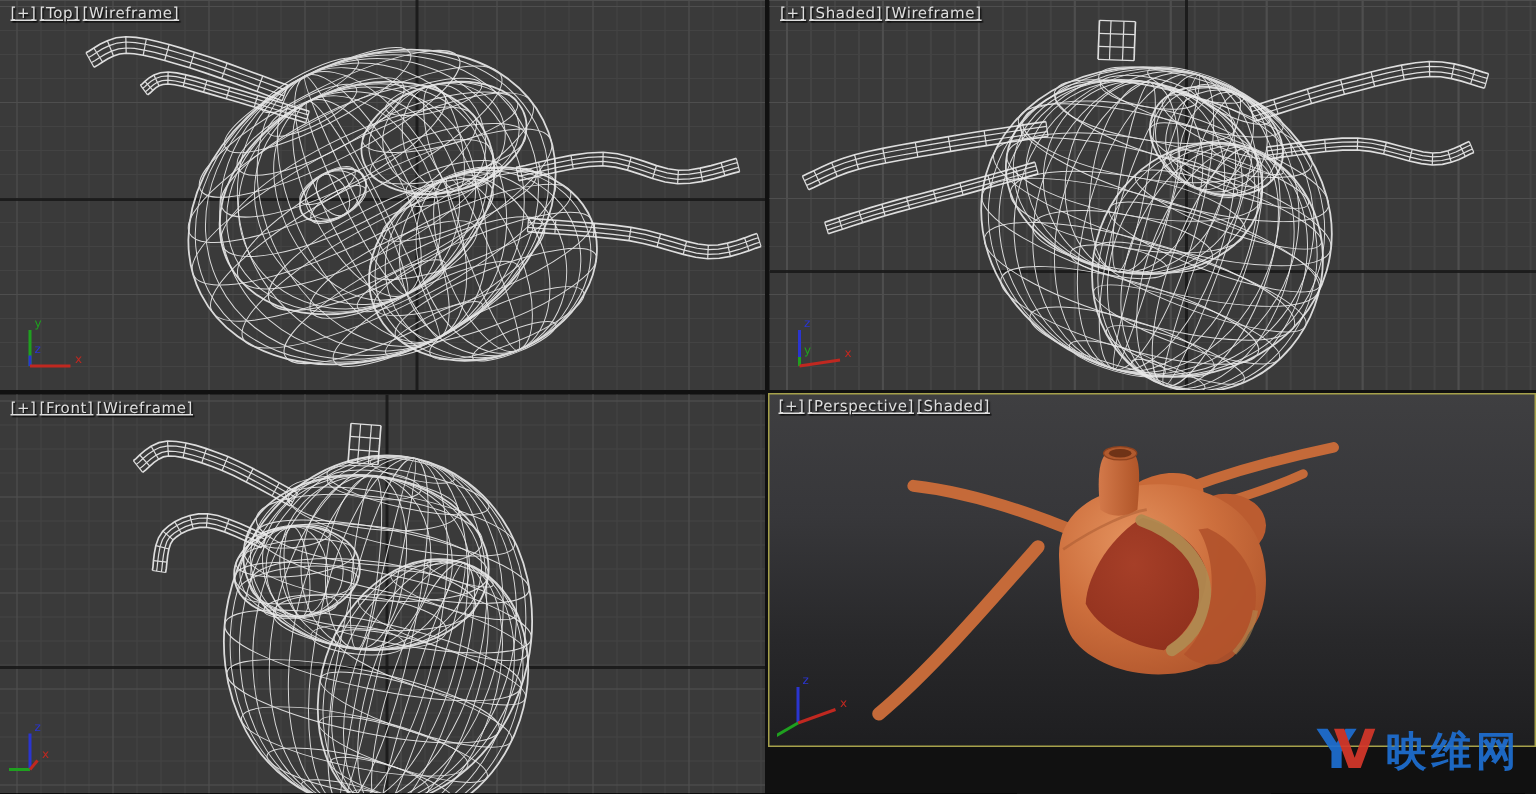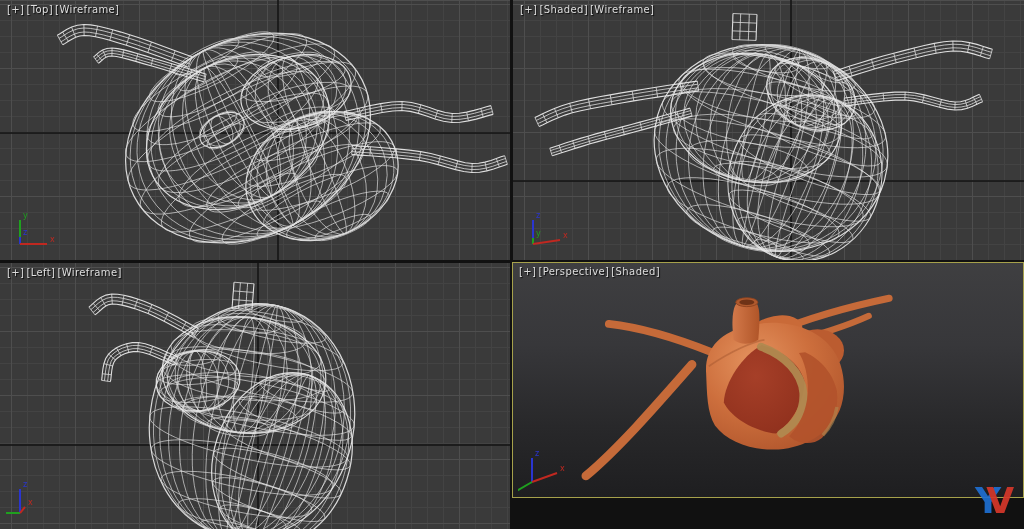--- a/index.html
+++ b/index.html
@@ -24,21 +24,21 @@
     background-position:11px 4px;
   }
   #vp-persp{
     background:linear-gradient(180deg,#3f3f41 0%,#37373a 35%,#28282a 70%,#1e1e20 100%);
   }
   .ax-v{position:absolute;top:0;bottom:0;width:2px;background:var(--axisLine);opacity:.85;}
   .ax-h{position:absolute;left:0;right:0;height:2px;background:var(--axisLine);opacity:.85;}
   .vplabel{
     position:absolute;left:7px;top:4px;z-index:5;
     font-size:10px;letter-spacing:.4px;color:var(--labelText);
-    text-shadow:1px 1px 1px rgba(0,0,0,.8);cursor:pointer;white-space:nowrap;
+    text-shadow:1px 1px 1px rgba(0,0,0,.8);cursor:pointer;white-space:nowrap;text-decoration:underline;
   }
   .vplabel span{margin-right:2px;}
   .mesh,.shaded,.gizmo{position:absolute;left:0;top:0;}
   .mesh{width:100%;height:100%;}
   .shaded{width:100%;height:100%;}
   .gizmo{left:6px;bottom:4px;top:auto;width:60px;height:46px;z-index:4;}
   
   #watermark{
     position:absolute;right:10px;bottom:10px;z-index:9;
     display:flex;align-items:center;opacity:.92;
@@ -470,21 +470,21 @@
           <line x1="138.39172900081505" y1="79.51708260282209" x2="137.60827099918495" y2="88.48291739717791"></line>
           <line x1="126.58113192662906" y1="80.67930452972138" x2="128.82627548077838" y2="89.39476954435267"></line>
           <line x1="116.48233204841867" y1="84.8484932950554" x2="120.99914943306283" y2="92.63298818642609"></line>
           <line x1="108.5644708554177" y1="91.09360369241811" x2="115.4355291445823" y2="96.90639630758189"></line>
           <line x1="103.94309560635259" y1="100.71183266206882" x2="112.64949698624002" y2="102.99187104163488"></line>
           <line x1="102.34222070882092" y1="110.76337422920827" x2="111.2874089208087" y2="111.75514428931024"></line>
           <line x1="101.55104726856335" y1="117.32411569522414" x2="110.44895273143665" y2="118.67588430477586"></line>
         </g>
       </svg>
     <div class="vplabel">
-      <span>[+]</span><span>[Left]</span><span>[Wireframe]</span>
+      <span>[+]</span><span>[Front]</span><span>[Wireframe]</span>
     </div>
     <svg class="gizmo" viewBox="0 0 60 46">
         <line x1="14" y1="34" x2="14" y2="10" stroke="#2a35d0" stroke-width="2"></line>
         <text x="17" y="8" fill="#2a35d0" font-size="8" font-family="DejaVu Sans, sans-serif">z</text>
         <line x1="14" y1="34" x2="-12" y2="34" stroke="#1fa01f" stroke-width="2"></line>
         <text x="-19" y="32" fill="#1fa01f" font-size="8" font-family="DejaVu Sans, sans-serif">y</text>
         <line x1="14" y1="34" x2="19" y2="28" stroke="#c02820" stroke-width="2"></line>
         <text x="22" y="26" fill="#c02820" font-size="8" font-family="DejaVu Sans, sans-serif">x</text>
       </svg>
   </div>
@@ -539,15 +539,16 @@
         <line x1="14" y1="34" x2="39" y2="25" stroke="#c02820" stroke-width="2"></line>
         <text x="42" y="23" fill="#c02820" font-size="8" font-family="DejaVu Sans, sans-serif">x</text>
         <line x1="14" y1="34" x2="-5" y2="45" stroke="#1fa01f" stroke-width="2"></line>
         <text x="-12" y="53" fill="#1fa01f" font-size="8" font-family="DejaVu Sans, sans-serif">y</text>
       </svg>
   </div>
 
   <div id="watermark">
     <span class="wm-y">Y</span>
     <span class="wm-v">V</span>
+    <span class="wm-text">映维网</span>
   </div>
 
 </div>
 
 </body></html>

